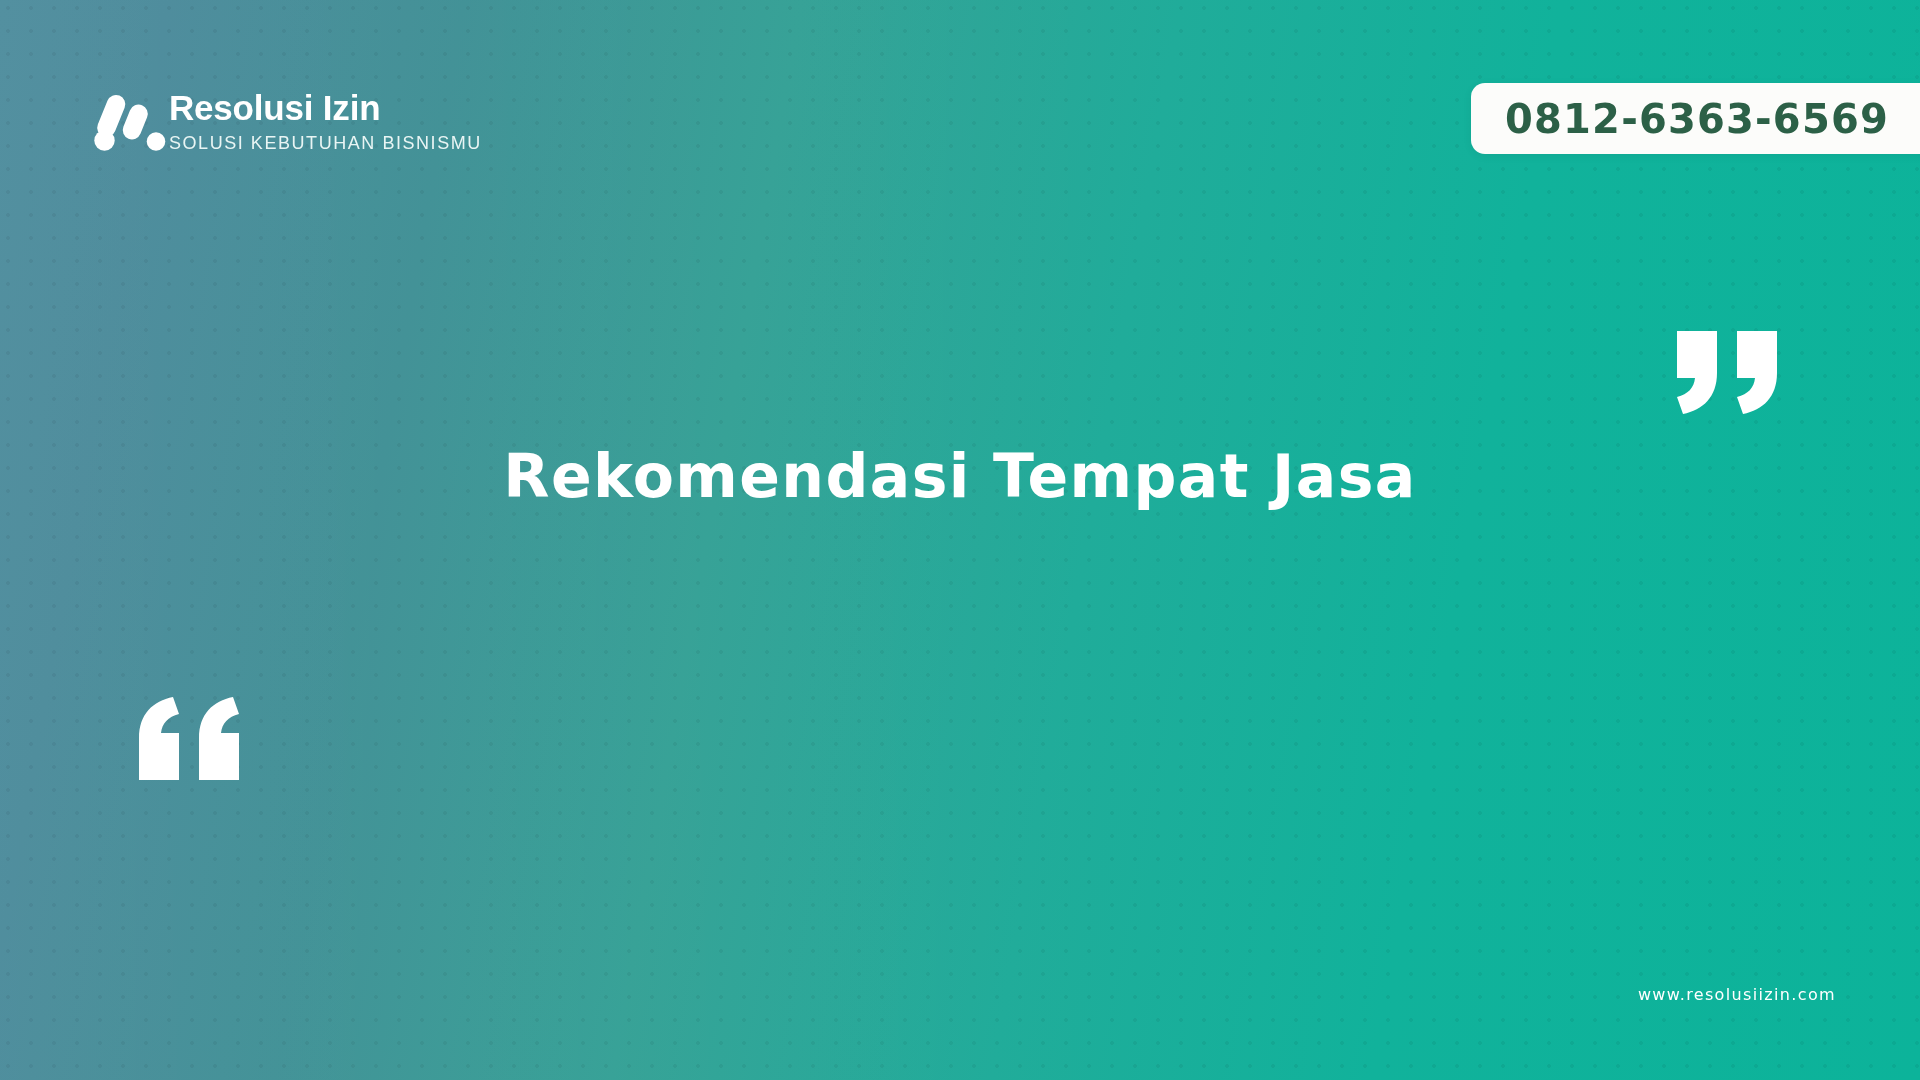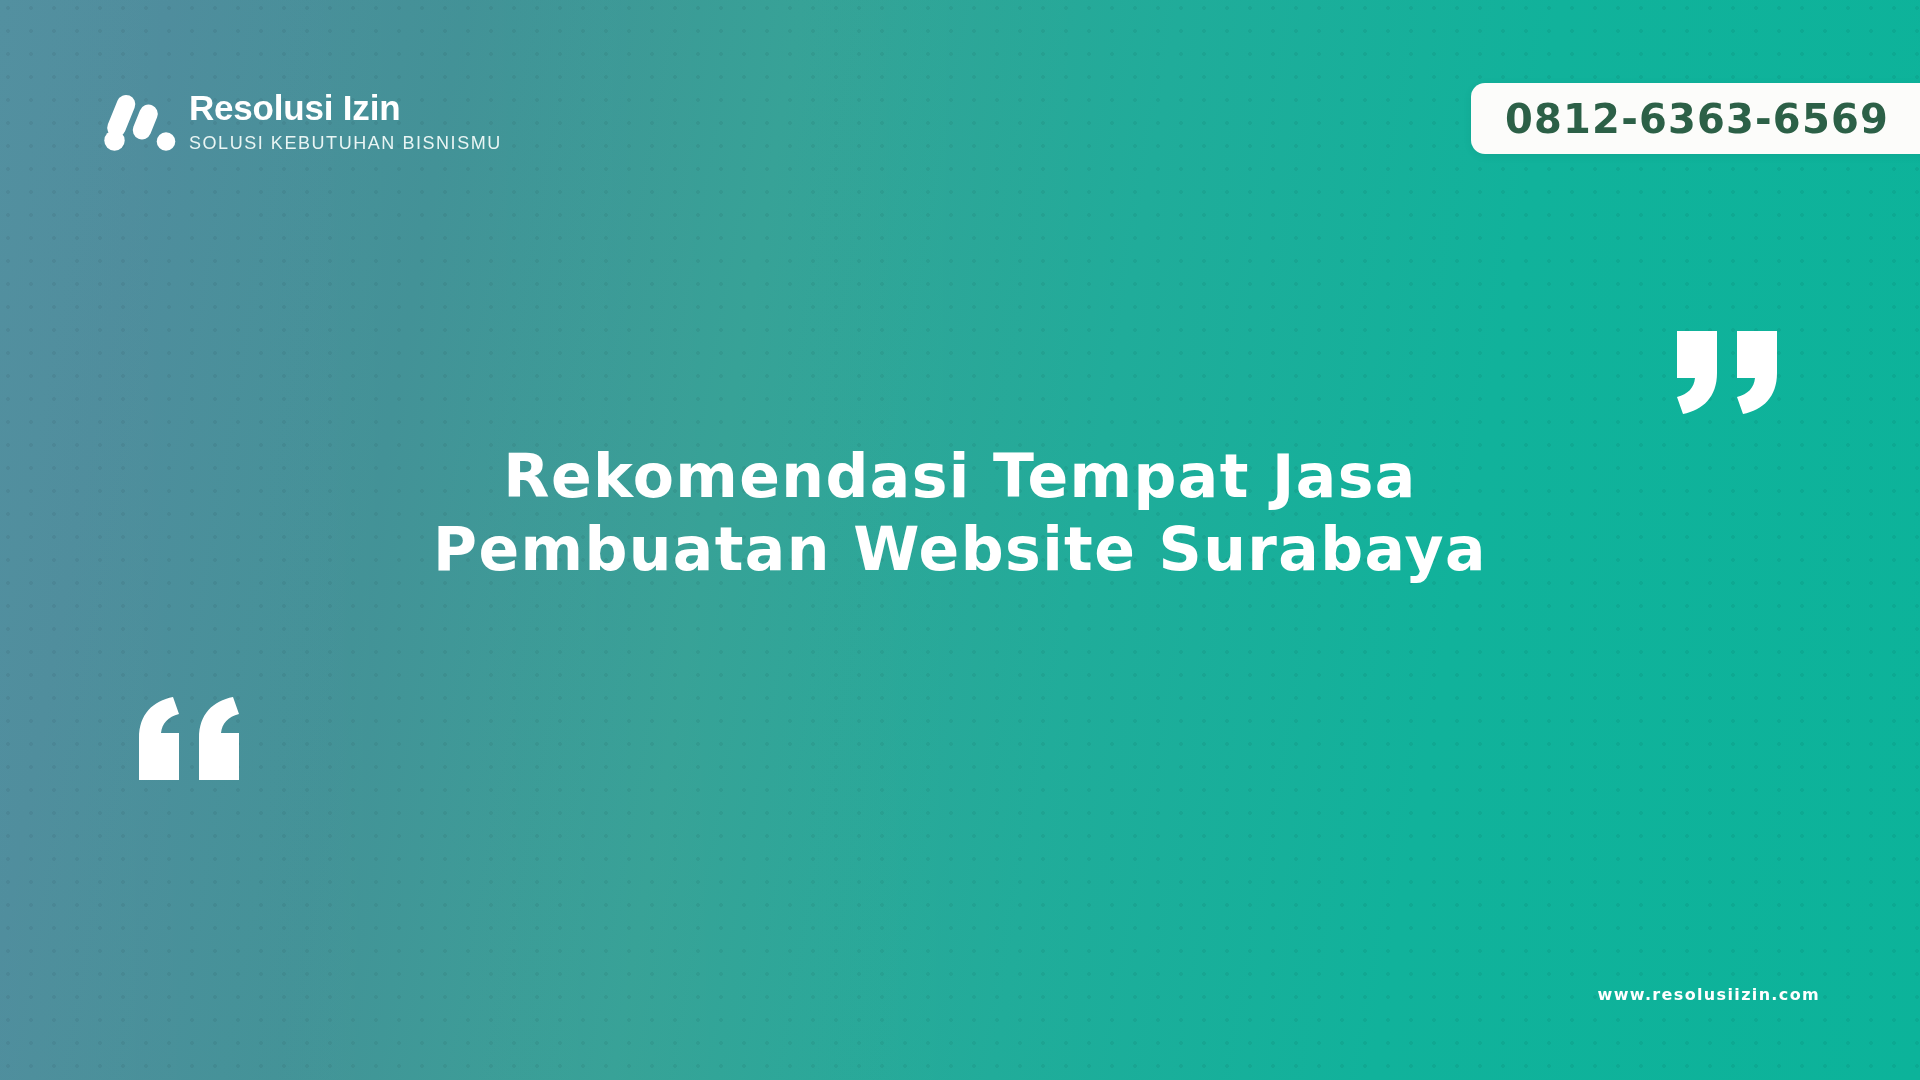--- a/index.html
+++ b/index.html
@@ -40,22 +40,22 @@
       rgba(255,255,255,0.035) 0%,
       rgba(255,255,255,0.015) 30%,
       rgba(255,255,255,0.0) 60%,
       rgba(255,255,255,0.0) 100%);
     pointer-events:none;
   }
 
   
   #logo {
     position:absolute;
-    left:104px; top:88px;
-    display:flex; align-items:center; gap:13px;
+    left:94px; top:88px;
+    display:flex; align-items:center; gap:3px;
   }
   #logo-mark { width:72px; height:62px; display:block; flex:none; }
   #logo-text-wrap { display:flex; flex-direction:column; justify-content:center; padding-top:2px; }
   #logo-name {
     color:#ffffff;
     font-size:35px;
     font-weight:bold;
     line-height:1.02;
     letter-spacing:-0.2px;
     white-space:nowrap;
@@ -120,24 +120,24 @@
     color:#f2fbfa;
     font-size:32px;
     font-weight:normal;
     letter-spacing:2.6px;
     font-family:"DejaVu Sans", sans-serif;
   }
 
   
   #site-url {
     position:absolute;
-    right:100px; bottom:76px;
+    right:84px; bottom:76px;
     color:#ffffff;
     font-size:16px;
-    font-weight:bold;
+    font-weight:normal;
     letter-spacing:1.35px;
     font-family:"DejaVu Sans", sans-serif;
   }
 </style>
 </head>
 <body>
 
 <div id="poster">
 
   <div id="dots"></div>
@@ -171,19 +171,18 @@
 
   <svg class="quote-glyph" id="quote-open" viewBox="0 0 108 83">
     <g fill="#ffffff">
       <path d="M40 83 h-40 v-42 c0 -24 14 -37 34 -41 l6 17 c-11 3 -17 9 -18 19 h18 z"></path>
       <path d="M100 83 h-40 v-42 c0 -24 14 -37 34 -41 l6 17 c-11 3 -17 9 -18 19 h18 z"></path>
     </g>
   </svg>
 
   <h1 id="headline">
     <span class="hl-line">Rekomendasi Tempat Jasa</span>
-    <span class="hl-line">Pembuatan Website Surabaya</span>
   </h1>
 
 
   <div id="site-url">www.resolusiizin.com</div>
 
 </div>
 
 </body></html>

